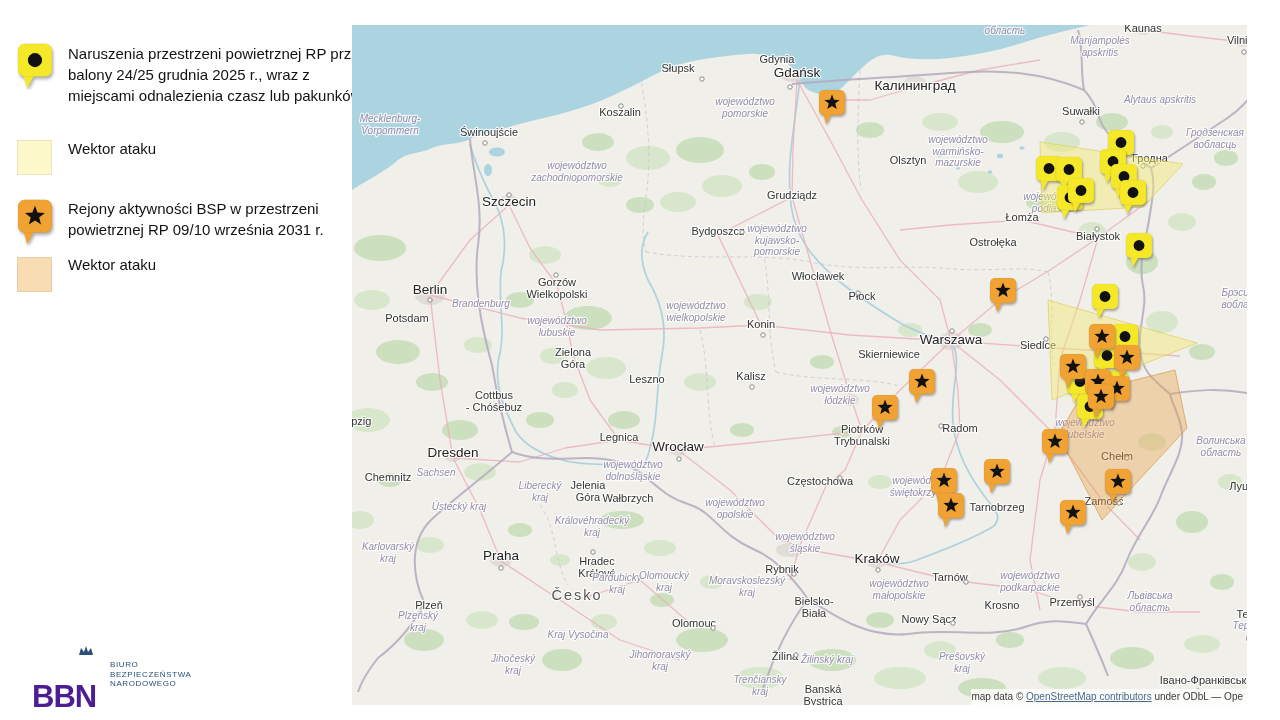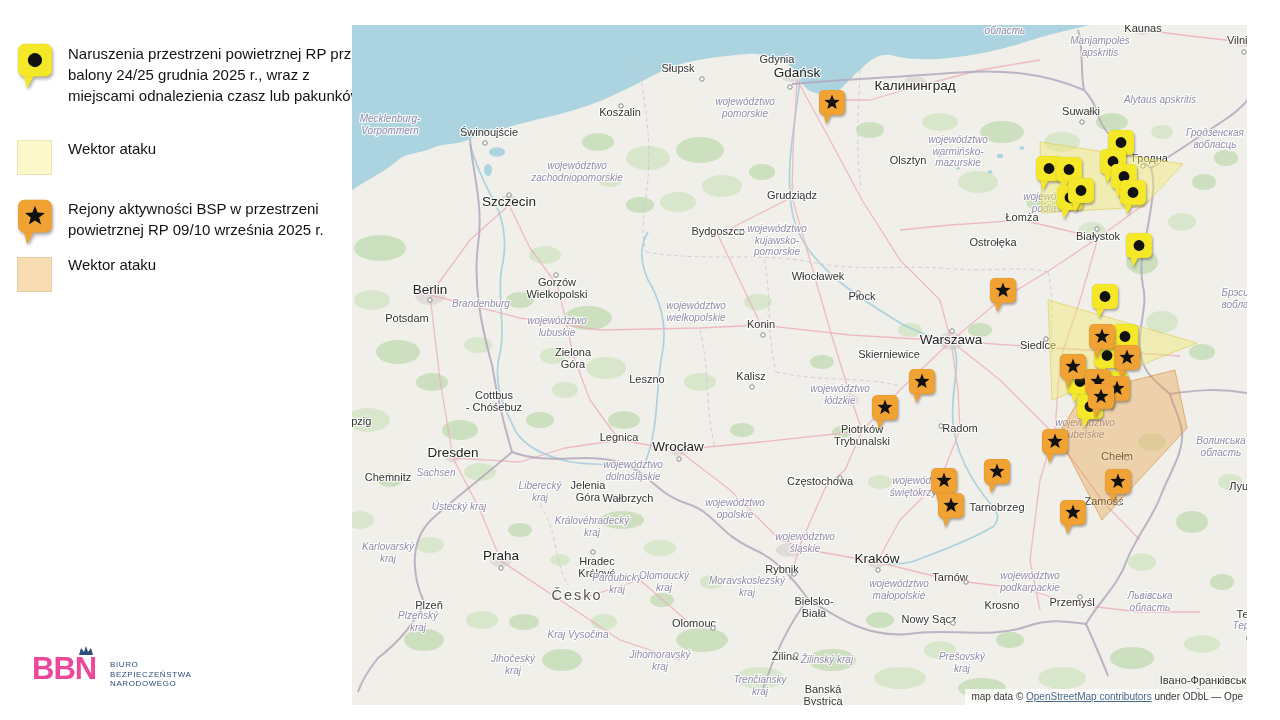--- a/index.html
+++ b/index.html
@@ -19,21 +19,21 @@
   .map{position:absolute;left:352px;top:25px;width:895px;height:680px;overflow:hidden;background:#f1efe9;}
   .map svg{display:block;}
   .map text{paint-order:stroke;stroke:rgba(255,255,255,0.78);stroke-width:2.4px;
             stroke-linejoin:round;font-family:"Liberation Sans",sans-serif;}
   .lbl-city{font-size:11px;fill:#333;}
   .lbl-big{font-size:13.5px;fill:#222;}
   .lbl-country{font-size:14.5px;fill:#555;letter-spacing:2px;}
   .lbl-region{font-size:10px;fill:#938caa;font-style:italic;}
   .city-dot{fill:#fff;stroke:#888;stroke-width:1px;}
   .attribution{position:absolute;right:0;bottom:0;max-width:100%;white-space:nowrap;overflow:hidden;
-               background:rgba(255,255,255,0.78);font-size:10px;color:#3a3a3a;padding:2px 4px 3px 6px;}
+               background:rgba(255,255,255,0.78);font-size:10px;color:#3a3a3a;padding:2px 4px 3px 0;}
   .attribution a{color:#48698a;text-decoration:underline;cursor:pointer;}
 </style>
 </head>
 <body>
 
 <div class="page">
 
   <div>
     <div class="legend-icon" style="top:42px"><svg id="leg-ic-0" width="42" height="48" viewBox="-19 -18 40 46">
           <g transform="translate(0,0) scale(1.25)" style="filter: drop-shadow(rgba(80, 80, 80, 0.45) 1.5px 2.5px 1.2px);">
@@ -47,28 +47,28 @@
     <div class="legend-swatch" style="top: 140px; background: rgb(252, 248, 201);"></div>
     <div class="legend-text" style="top:138px">Wektor ataku</div>
 
     <div class="legend-icon" style="top:198px"><svg id="leg-ic-2" width="42" height="48" viewBox="-19 -18 40 46">
           <g transform="translate(0,0) scale(1.25)" style="filter: drop-shadow(rgba(80, 80, 80, 0.45) 1.5px 2.5px 1.2px);">
             <path d="M-9,10 L0,10 L-6,21 Z" fill="#f0a233"></path>
             <rect x="-13" y="-13" width="26" height="25" rx="5" fill="#f0a233" stroke="rgba(0,0,0,0.08)" stroke-width="0.5"></rect>
             <path d="M0,-8.5 L2,-3.25 L7.6,-2.97 L3.23,0.55 L4.7,5.97 L0,2.9 L-4.7,5.97 L-3.23,0.55 L-7.6,-2.97 L-2,-3.25 Z" fill="#111111"></path>
           </g>
         </svg></div>
-    <div class="legend-text" style="top:198px">Rejony aktywności BSP w przestrzeni powietrznej RP 09/10 września 2025 r.</div>
+    <div class="legend-text" style="top:198px">Rejony aktywności BSP w przestrzeni powietrznej RP 09/10 września 2031 r.</div>
 
     <div class="legend-swatch" style="top: 257px; background: rgb(248, 221, 178);"></div>
     <div class="legend-text" style="top:254px">Wektor ataku</div>
   </div>
 
   <div class="logo">
-    <span class="logo-bbn" style="color: #ec4899;">BBN</span>
+    <span class="logo-bbn" style="color: #4c1d95; margin-top: 28px;">BBN</span>
     <svg class="logo-crown" width="16" height="10" viewBox="0 0 16 10">
       <path d="M1,9 L3,2 L6,6 L8,0 L10,6 L13,2 L15,9 Z" fill="#2a4d79"></path>
     </svg>
     <div class="logo-org" style="color: rgb(42, 77, 121);">
       <div>BIURO</div>
       <div>BEZPIECZEŃSTWA</div>
       <div>NARODOWEGO</div>
     </div>
   </div>
 

